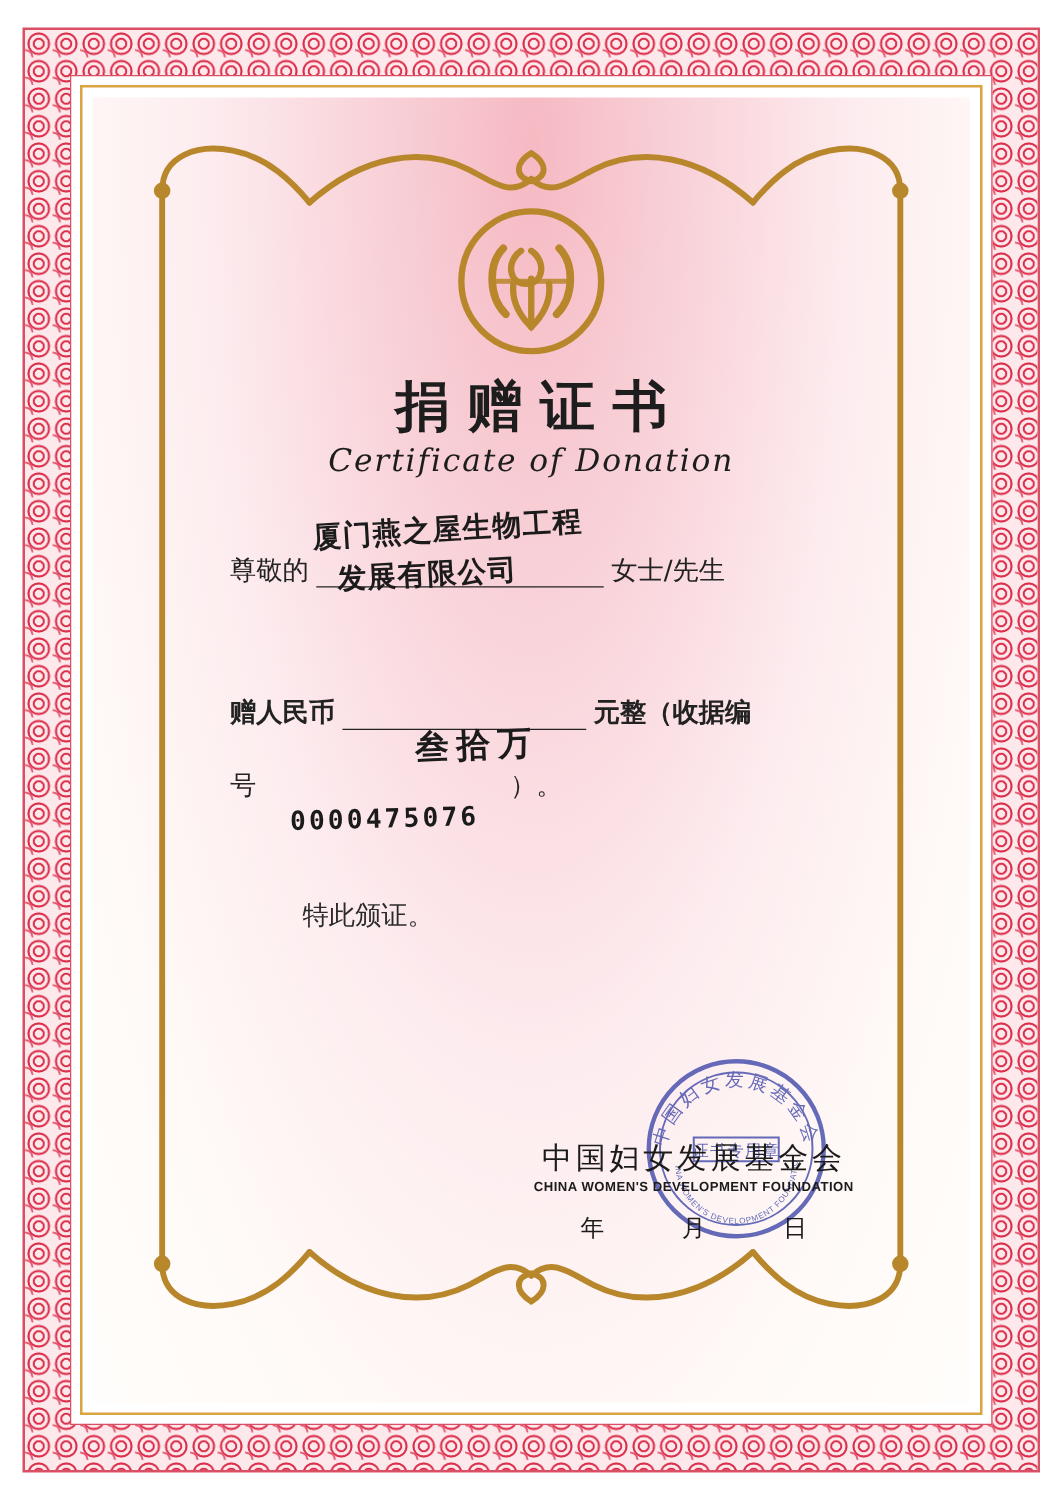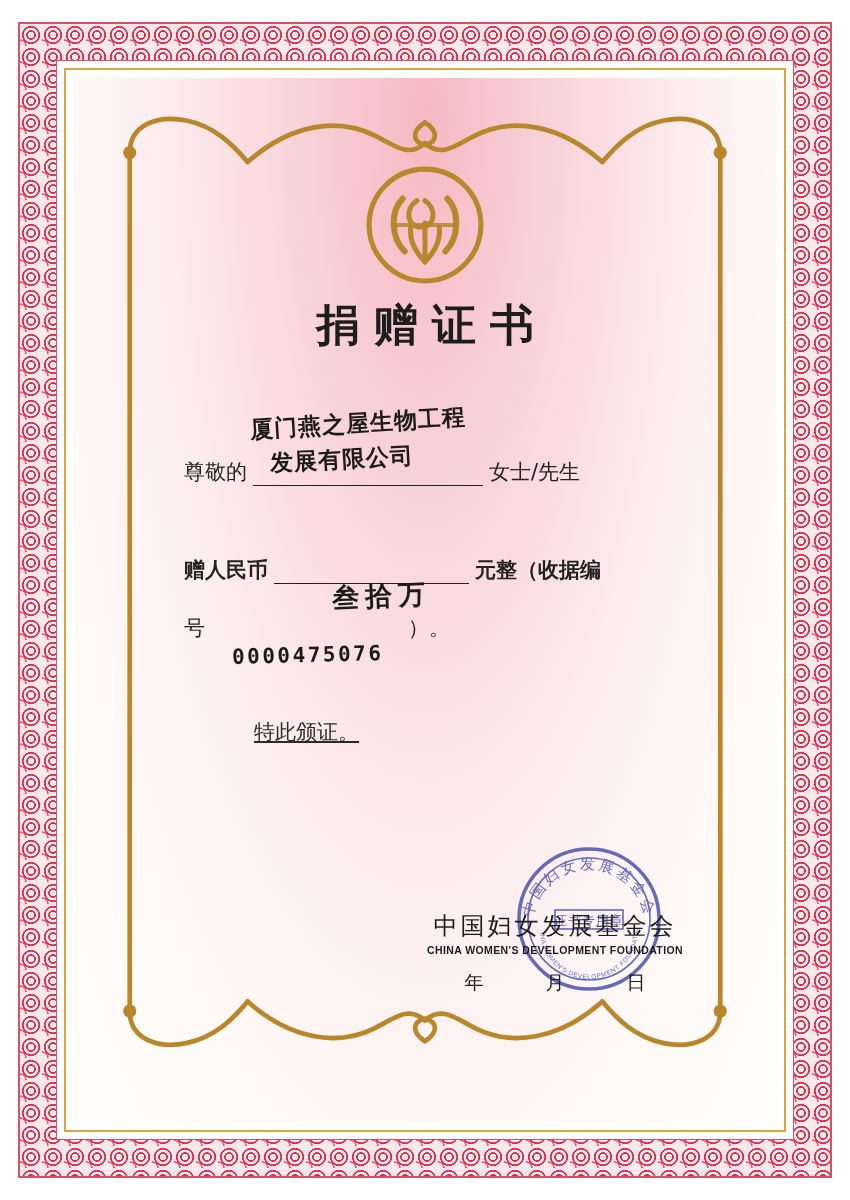--- a/index.html
+++ b/index.html
@@ -138,21 +138,21 @@
   }
 
   .body-line {
     position: absolute;
     font-family: "DejaVu Sans", "Liberation Sans", sans-serif;
     font-size: 21px;
     color: #222;
     white-space: nowrap;
   }
 
-  .line1 { left: 110px; top: 380px; text-align: right; }
+  .line1 { left: 110px; top: 364px; text-align: right; }
   .line2 { left: 160px; top: 420px; }
   .line3 { left: 110px; top: 478px; font-weight: bold; }
   .line4 { left: 110px; top: 536px; }
 
   .blank {
     display: inline-block;
     border-bottom: 1.5px solid #222;
     vertical-align: bottom;
     position: relative;
   }
@@ -192,25 +192,24 @@
     left: 158px;
     top: 565px;
     font-size: 21px;
     font-family: "DejaVu Sans Mono", "Liberation Mono", monospace;
     letter-spacing: 2.5px;
     transform: rotate(-1.5deg);
   }
 
   .closing {
     position: absolute;
-    left: 180px;
+    left: 168px;
     top: 640px;
     font-family: "DejaVu Sans", "Liberation Sans", sans-serif;
     font-size: 21px;
-    text-decoration: underline;
   }
 
   .slogan {
     position: absolute;
     top: 738px;
     left: 0;
     width: 100%;
     text-align: center;
     font-family: "DejaVu Serif", "Liberation Serif", serif;
     font-size: 30px;
@@ -301,20 +300,21 @@
           <circle cx="60" cy="60" r="55" fill="none" stroke="#b8862b" stroke-width="5"></circle>
           <path d="M38 34 C 26 46, 26 72, 40 86" fill="none" stroke="#b8862b" stroke-width="6" stroke-linecap="round"></path>
           <path d="M82 34 C 94 46, 94 72, 80 86" fill="none" stroke="#b8862b" stroke-width="6" stroke-linecap="round"></path>
           <path d="M52 36 C 40 44, 42 62, 56 62 C 70 62, 72 44, 60 36" fill="none" stroke="#b8862b" stroke-width="5" stroke-linecap="round"></path>
           <path d="M46 62 C 44 78, 54 90, 60 96 C 66 90, 76 78, 74 62" fill="none" stroke="#b8862b" stroke-width="5" stroke-linecap="round"></path>
           <path d="M60 58 L 60 96" stroke="#b8862b" stroke-width="5" stroke-linecap="round"></path>
           <path d="M30 60 L 90 60" stroke="#b8862b" stroke-width="4" stroke-linecap="round" opacity="0.85"></path>
         </svg>
 
         <div class="title-cn">捐赠证书</div>
+        <div class="title-en">Certificate of Donation</div>
 
         <div class="body-line line1">
           <span>尊敬的</span><span class="blank blank-name"></span><span>女士/先生</span>
         </div>
 
         <div class="hand hand-company-1">厦门燕之屋生物工程</div>
         <div class="hand hand-company-2">发展有限公司</div>
 
 
         <div class="body-line line3">

